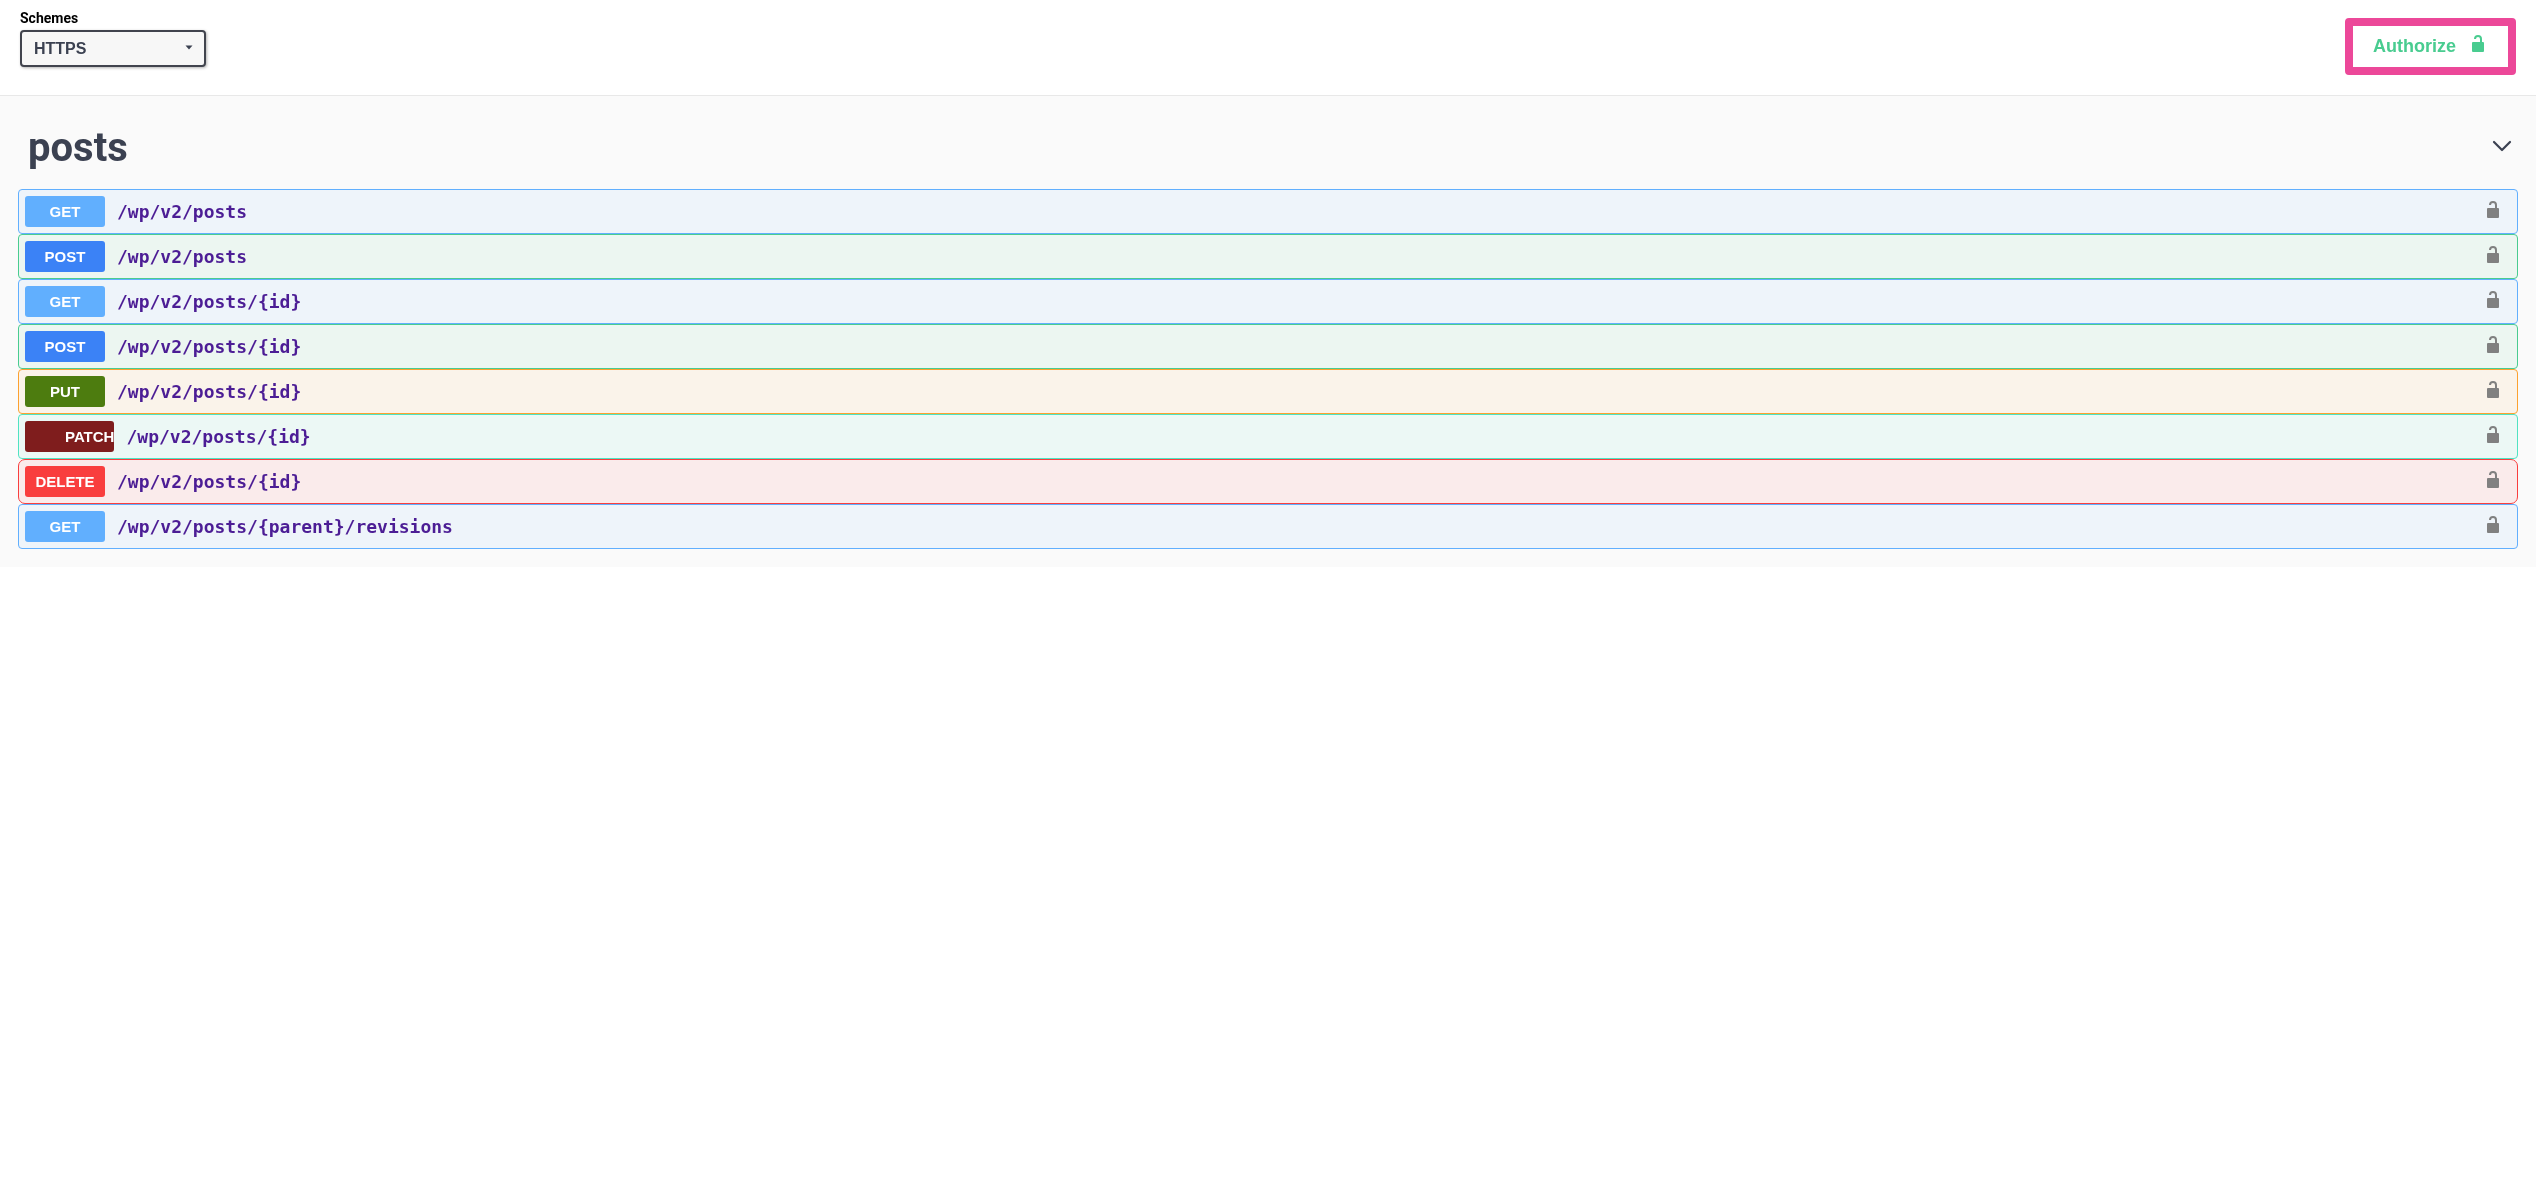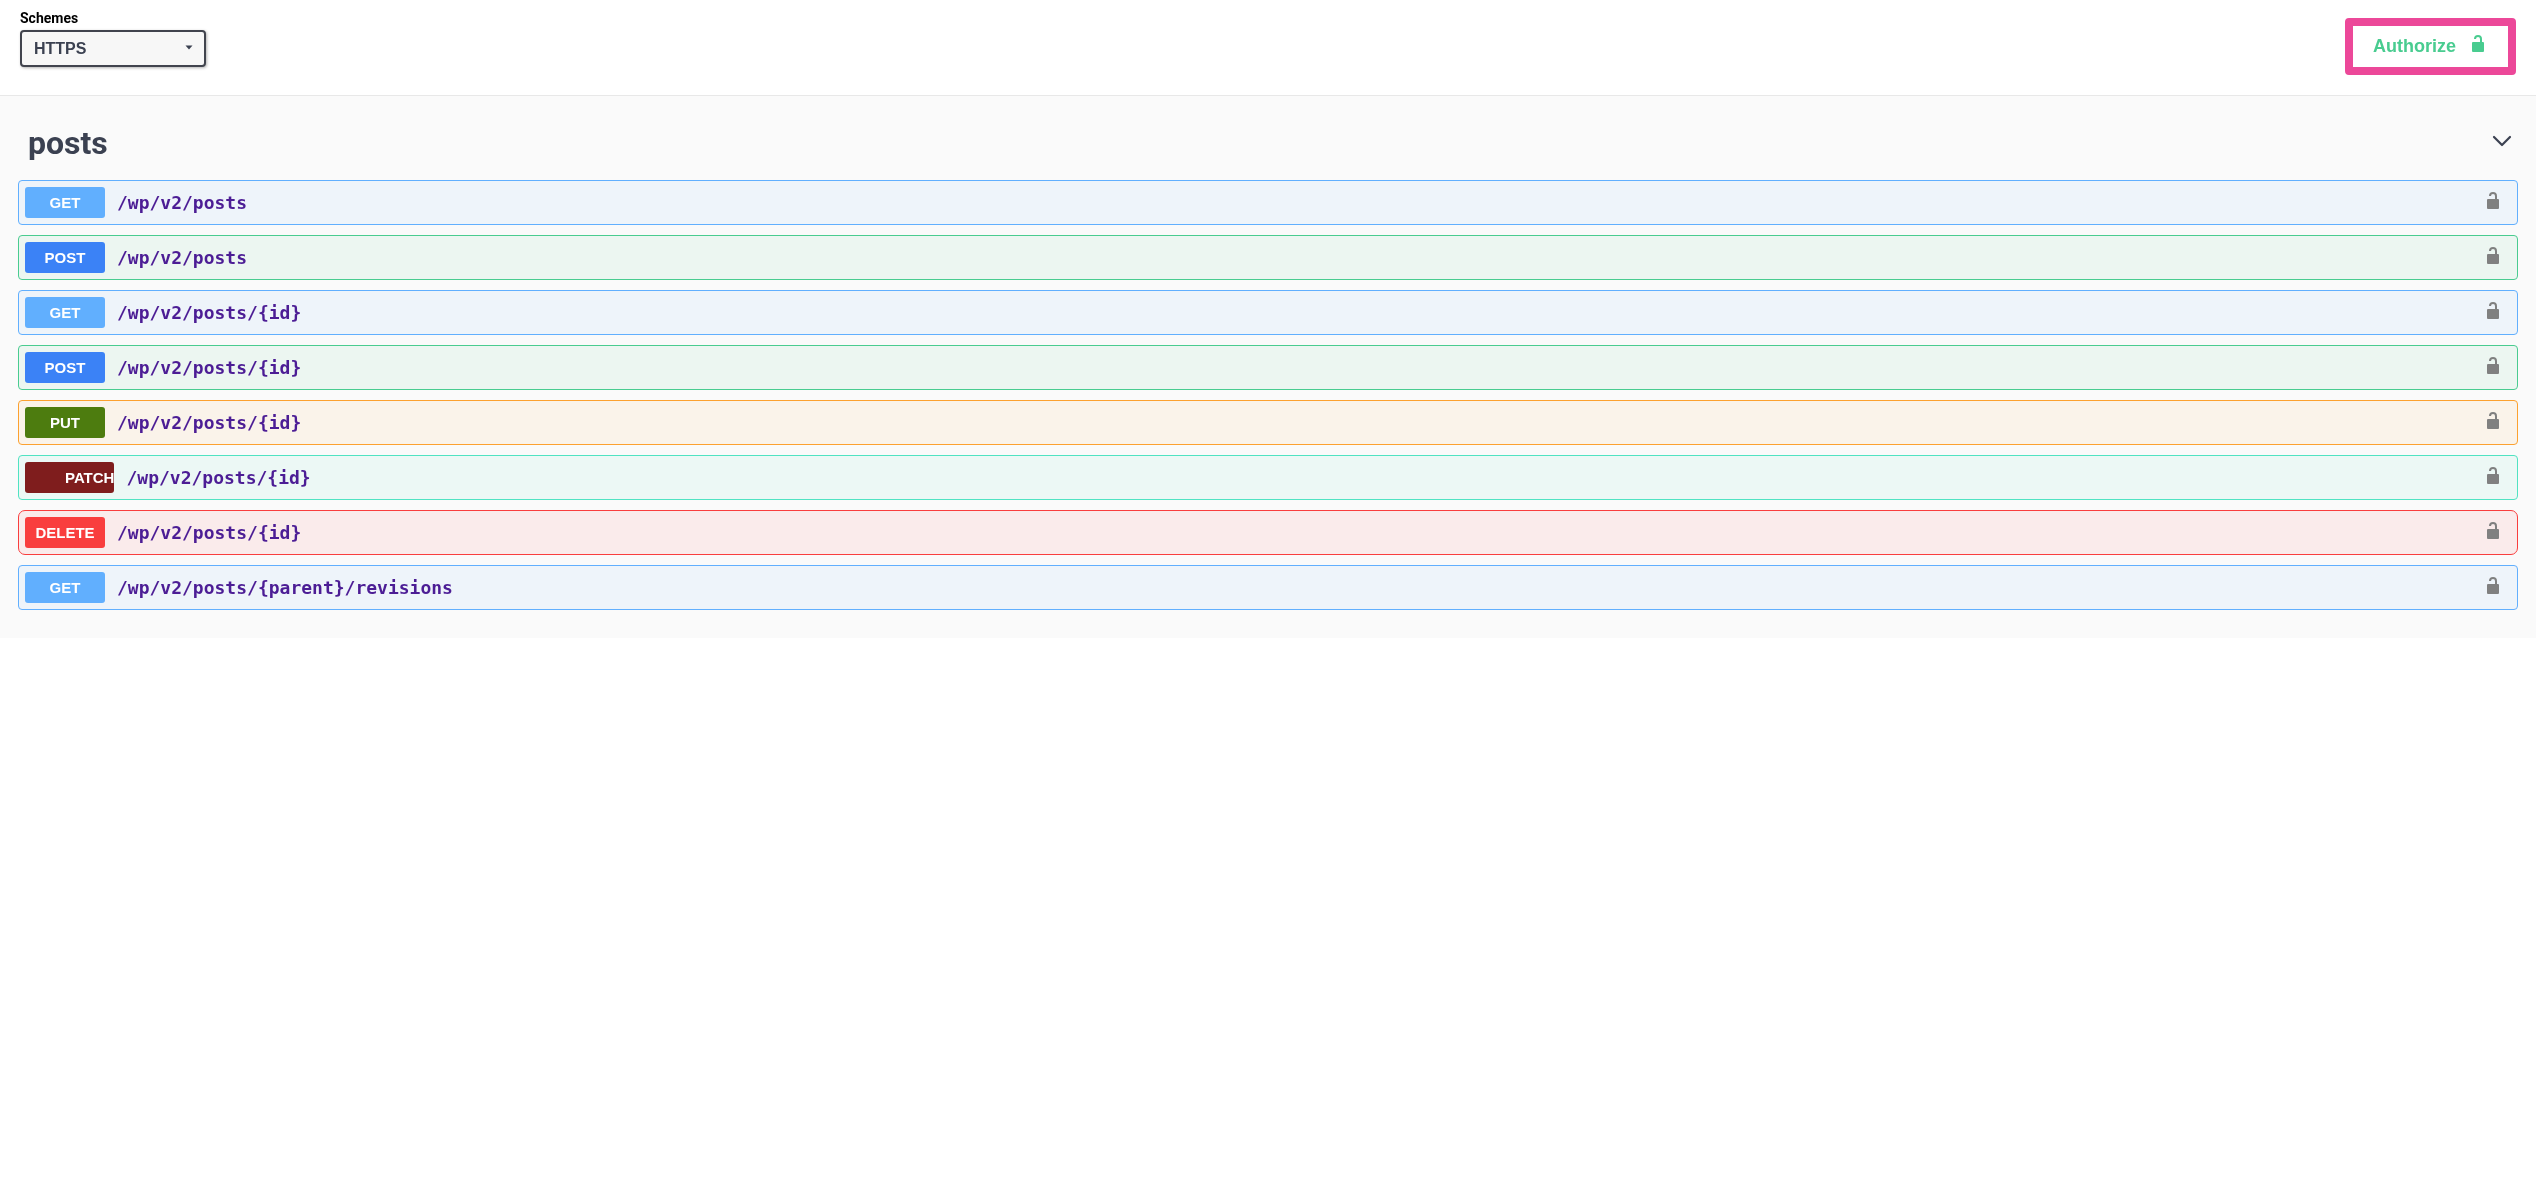--- a/index.html
+++ b/index.html
@@ -64,27 +64,26 @@
     padding: 18px;
   }
   .tag-header {
     display: flex;
     justify-content: space-between;
     align-items: center;
     padding: 10px 4px 18px 10px;
     cursor: pointer;
   }
   .tag-title {
-    font-size: 32px;
+    font-size: 40px;
     font-weight: 700;
     color: #3b4151;
   }
   .opblock {
     border-radius: 4px;
-    margin-bottom: 10px;
     border: 1px solid;
     cursor: pointer;
   }
   .opblock-summary {
     display: flex;
     align-items: center;
     padding: 6px;
   }
   .method-badge {
     min-width: 80px;

